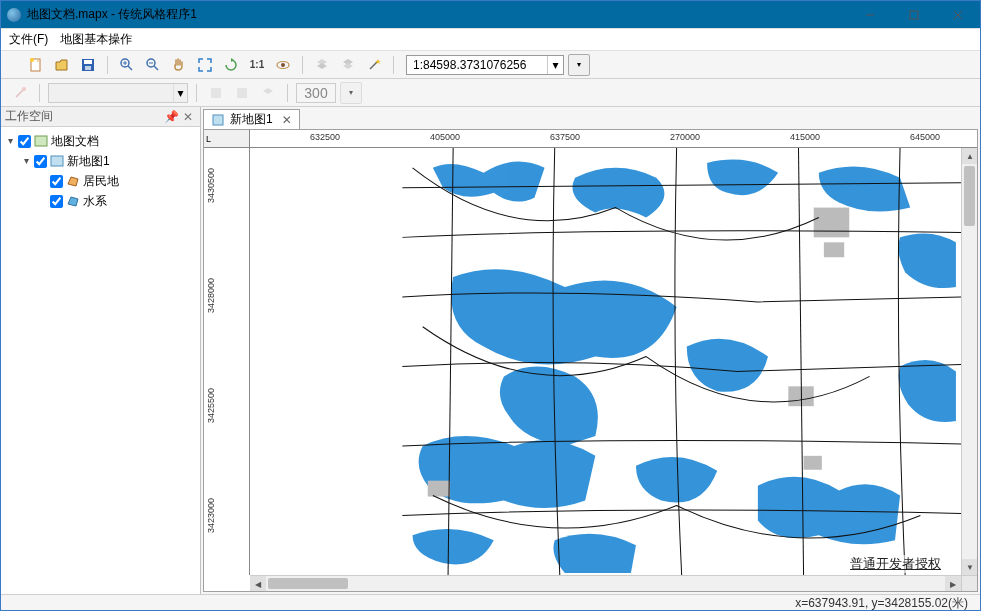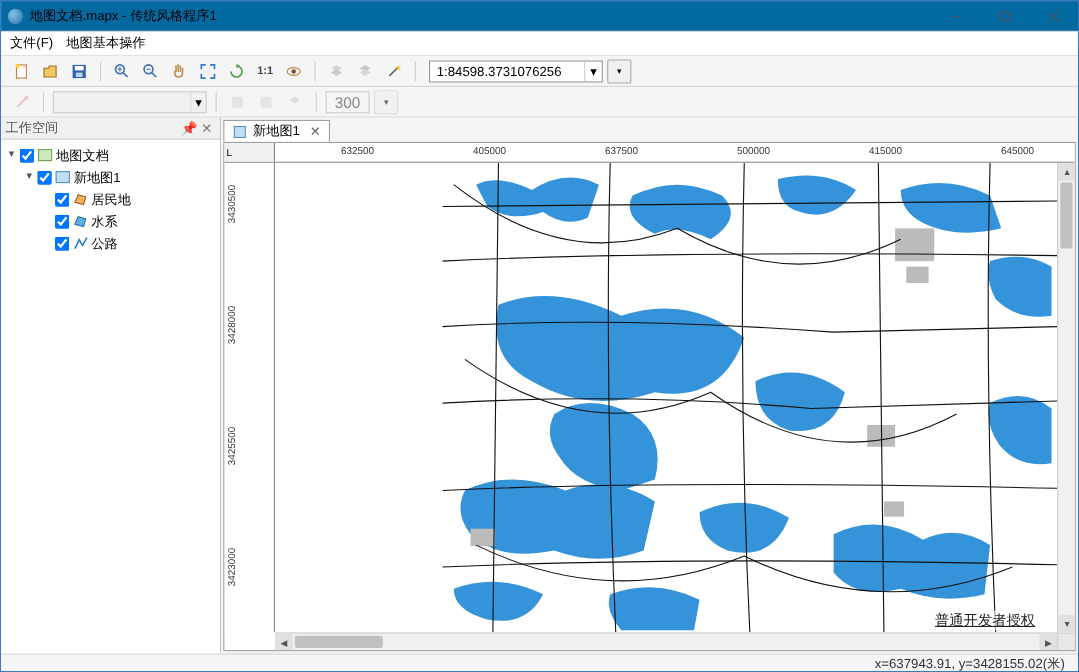--- a/index.html
+++ b/index.html
@@ -5,21 +5,21 @@
 * { box-sizing: border-box; margin: 0; padding: 0; }
 body { font-family: "Microsoft YaHei", "Segoe UI", sans-serif; font-size: 12px; background: #fff; overflow: hidden; width: 981px; height: 611px; border: 1px solid #3a7ac4; }
 .titlebar { height: 28px; background: #0369a1; display: flex; align-items: center; padding-left: 6px; border-bottom: 1px solid #e0e0e0; }
 .titlebar .globe { width: 14px; height: 14px; border-radius: 50%; background: radial-gradient(circle at 35% 35%, #82c4e8, #2a6aa0); margin-right: 6px; flex-shrink: 0; }
 .titlebar .title { flex: 1; color: #000; font-size: 12px; }
 .winbtns { display: flex; height: 100%; }
 .winbtn { width: 44px; height: 100%; display: flex; align-items: center; justify-content: center; color: #555; }
 .winbtn svg { width: 10px; height: 10px; }
 .menubar { height: 22px; display: flex; align-items: center; gap: 12px; padding-left: 8px; background: #fff; border-bottom: 1px solid #e0e0e0; font-size: 12px; }
 .menuitem { cursor: default; }
-.toolbar { height: 28px; display: flex; align-items: center; padding-left: 8px; gap: 4px; background: #f5f5f5; border-bottom: 1px solid #d0d0d0; }
+.toolbar { height: 28px; display: flex; align-items: center; padding-left: 24px; gap: 4px; background: #f5f5f5; border-bottom: 1px solid #d0d0d0; }
 .tb-btn { width: 22px; height: 22px; display: flex; align-items: center; justify-content: center; border-radius: 2px; }
 .tb-sep { width: 1px; height: 18px; background: #ccc; margin: 0 4px; }
 .scale-box { display: flex; align-items: center; border: 1px solid #999; background: #fff; height: 20px; margin-left: 4px; }
 .scale-box .val { padding: 0 6px; font-size: 12px; min-width: 140px; }
 .scale-box .dd { width: 16px; border-left: 1px solid #ccc; height: 100%; display: flex; align-items: center; justify-content: center; }
 .toolbar2 { height: 28px; display: flex; align-items: center; padding-left: 8px; gap: 4px; background: #f5f5f5; border-bottom: 1px solid #d0d0d0; }
 .combo-disabled { width: 140px; height: 20px; border: 1px solid #ccc; background: #f0f0f0; display: flex; align-items: center; }
 .combo-disabled .dd { width: 14px; border-left: 1px solid #ddd; height: 100%; display: flex; align-items: center; justify-content: center; margin-left: auto; }
 .num-box { width: 40px; height: 20px; border: 1px solid #ccc; background: #f5f5f5; color: #888; display: flex; align-items: center; justify-content: center; font-size: 14px; }
 .body { display: flex; height: 487px; }
@@ -257,32 +257,20 @@
                   <span class="twist"></span>
                   <input type="checkbox" class="chk" checked="" style="">
                   <span class="tico">
                         <svg width="14" height="14">
                           <path d="M2 10 L5 3 L12 5 L10 12 Z" fill="#60b0e0" stroke="#3070a0"></path>
                         </svg>
                       </span>
                   <span>水系</span>
                 </div>
                   </li>
-                <li>
-                    <div class="trow">
-                  <span class="twist"></span>
-                  <input type="checkbox" class="chk" checked="" style="">
-                  <span class="tico">
-                        <svg width="14" height="14">
-                          <path d="M2 12 L6 4 L9 9 L13 2" fill="none" stroke="#3080d0" stroke-width="1.5"></path>
-                        </svg>
-                      </span>
-                  <span>公路</span>
-                </div>
-                  </li>
               </ul>
             </li>
           </ul>
         </li>
       </ul>
     </div>
   </div>
 
   <div class="main">
     <div class="tabs">
@@ -296,21 +284,21 @@
         <span class="tx">✕</span>
       </div>
     </div>
     <div class="canvas-wrap">
       <div class="ruler-h">
         <div class="corner">L</div>
         <div class="ticks">
           <span class="tick" style="left:60px">632500</span>
           <span class="tick" style="left:180px">405000</span>
           <span class="tick" style="left:300px">637500</span>
-          <span class="tick" style="left:420px">500000</span>
+          <span class="tick" style="left:420px">270000</span>
           <span class="tick" style="left:540px">415000</span>
           <span class="tick" style="left:660px">645000</span>
         </div>
       </div>
       <div class="canvas-row">
         <div class="ruler-v">
           <span class="tick" style="top:20px">3430500</span>
           <span class="tick" style="top:130px">3428000</span>
           <span class="tick" style="top:240px">3425500</span>
           <span class="tick" style="top:350px">3423000</span>

